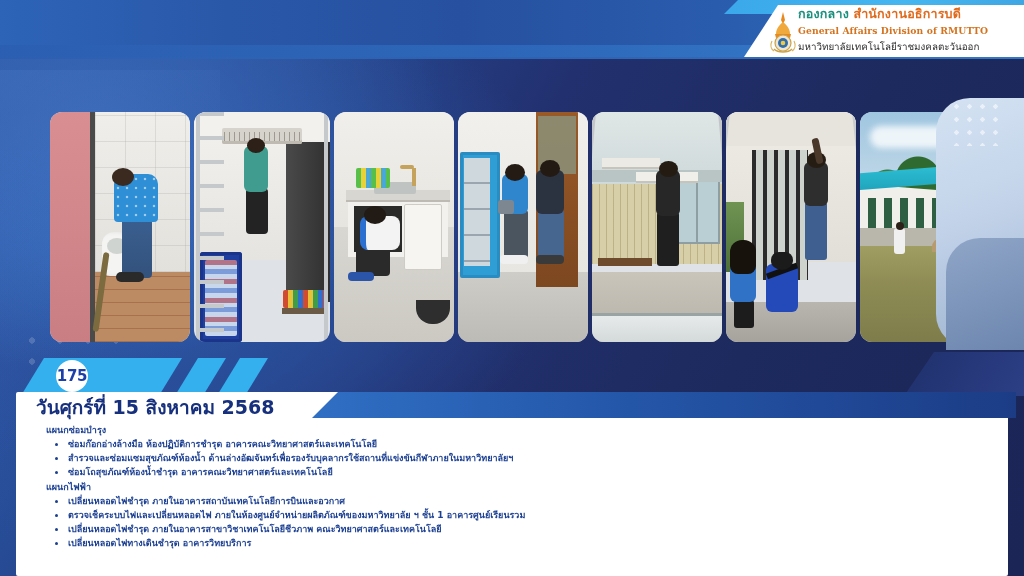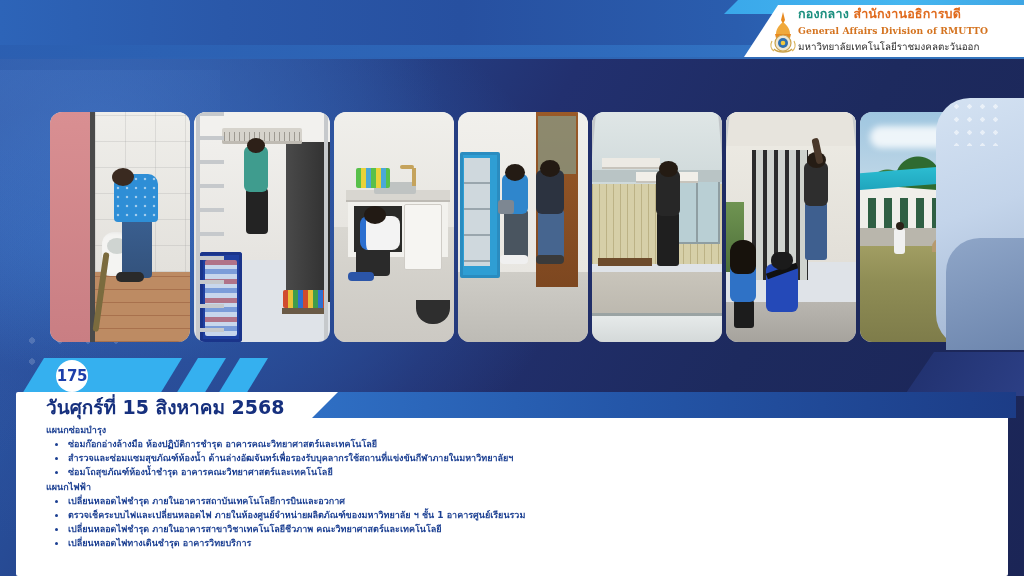--- a/index.html
+++ b/index.html
@@ -288,21 +288,21 @@
   }
   .date-bar{
     position:absolute;left:0;top:0;width:1000px;height:30px;
   }
   .date-bar .db-blue{
     position:absolute;left:296px;top:0;width:704px;height:26px;
     background:linear-gradient(90deg,#2f6fc4 0%,#2456a8 45%,#1c3c86 100%);
     clip-path:polygon(26px 0,100% 0,100% 100%,0 100%);
   }
   .date-txt{
-    position:absolute;left:30px;top:0;font-size:19px;font-weight:bold;color:#16307e;
+    position:absolute;left:20px;top:0;font-size:19px;font-weight:bold;color:#16307e;
     white-space:nowrap;
   }
 
   .body-txt{position:absolute;left:30px;top:32px;width:950px;}
   .sec-head{
     font-size:9px;font-weight:bold;color:#1b3f92;margin:0 0 2px 0;line-height:1.35;
   }
   .bul{
     font-size:9px;font-weight:bold;color:#1b3f92;line-height:1.35;
     margin:0 0 2px 0;padding-left:22px;position:relative;white-space:nowrap;

